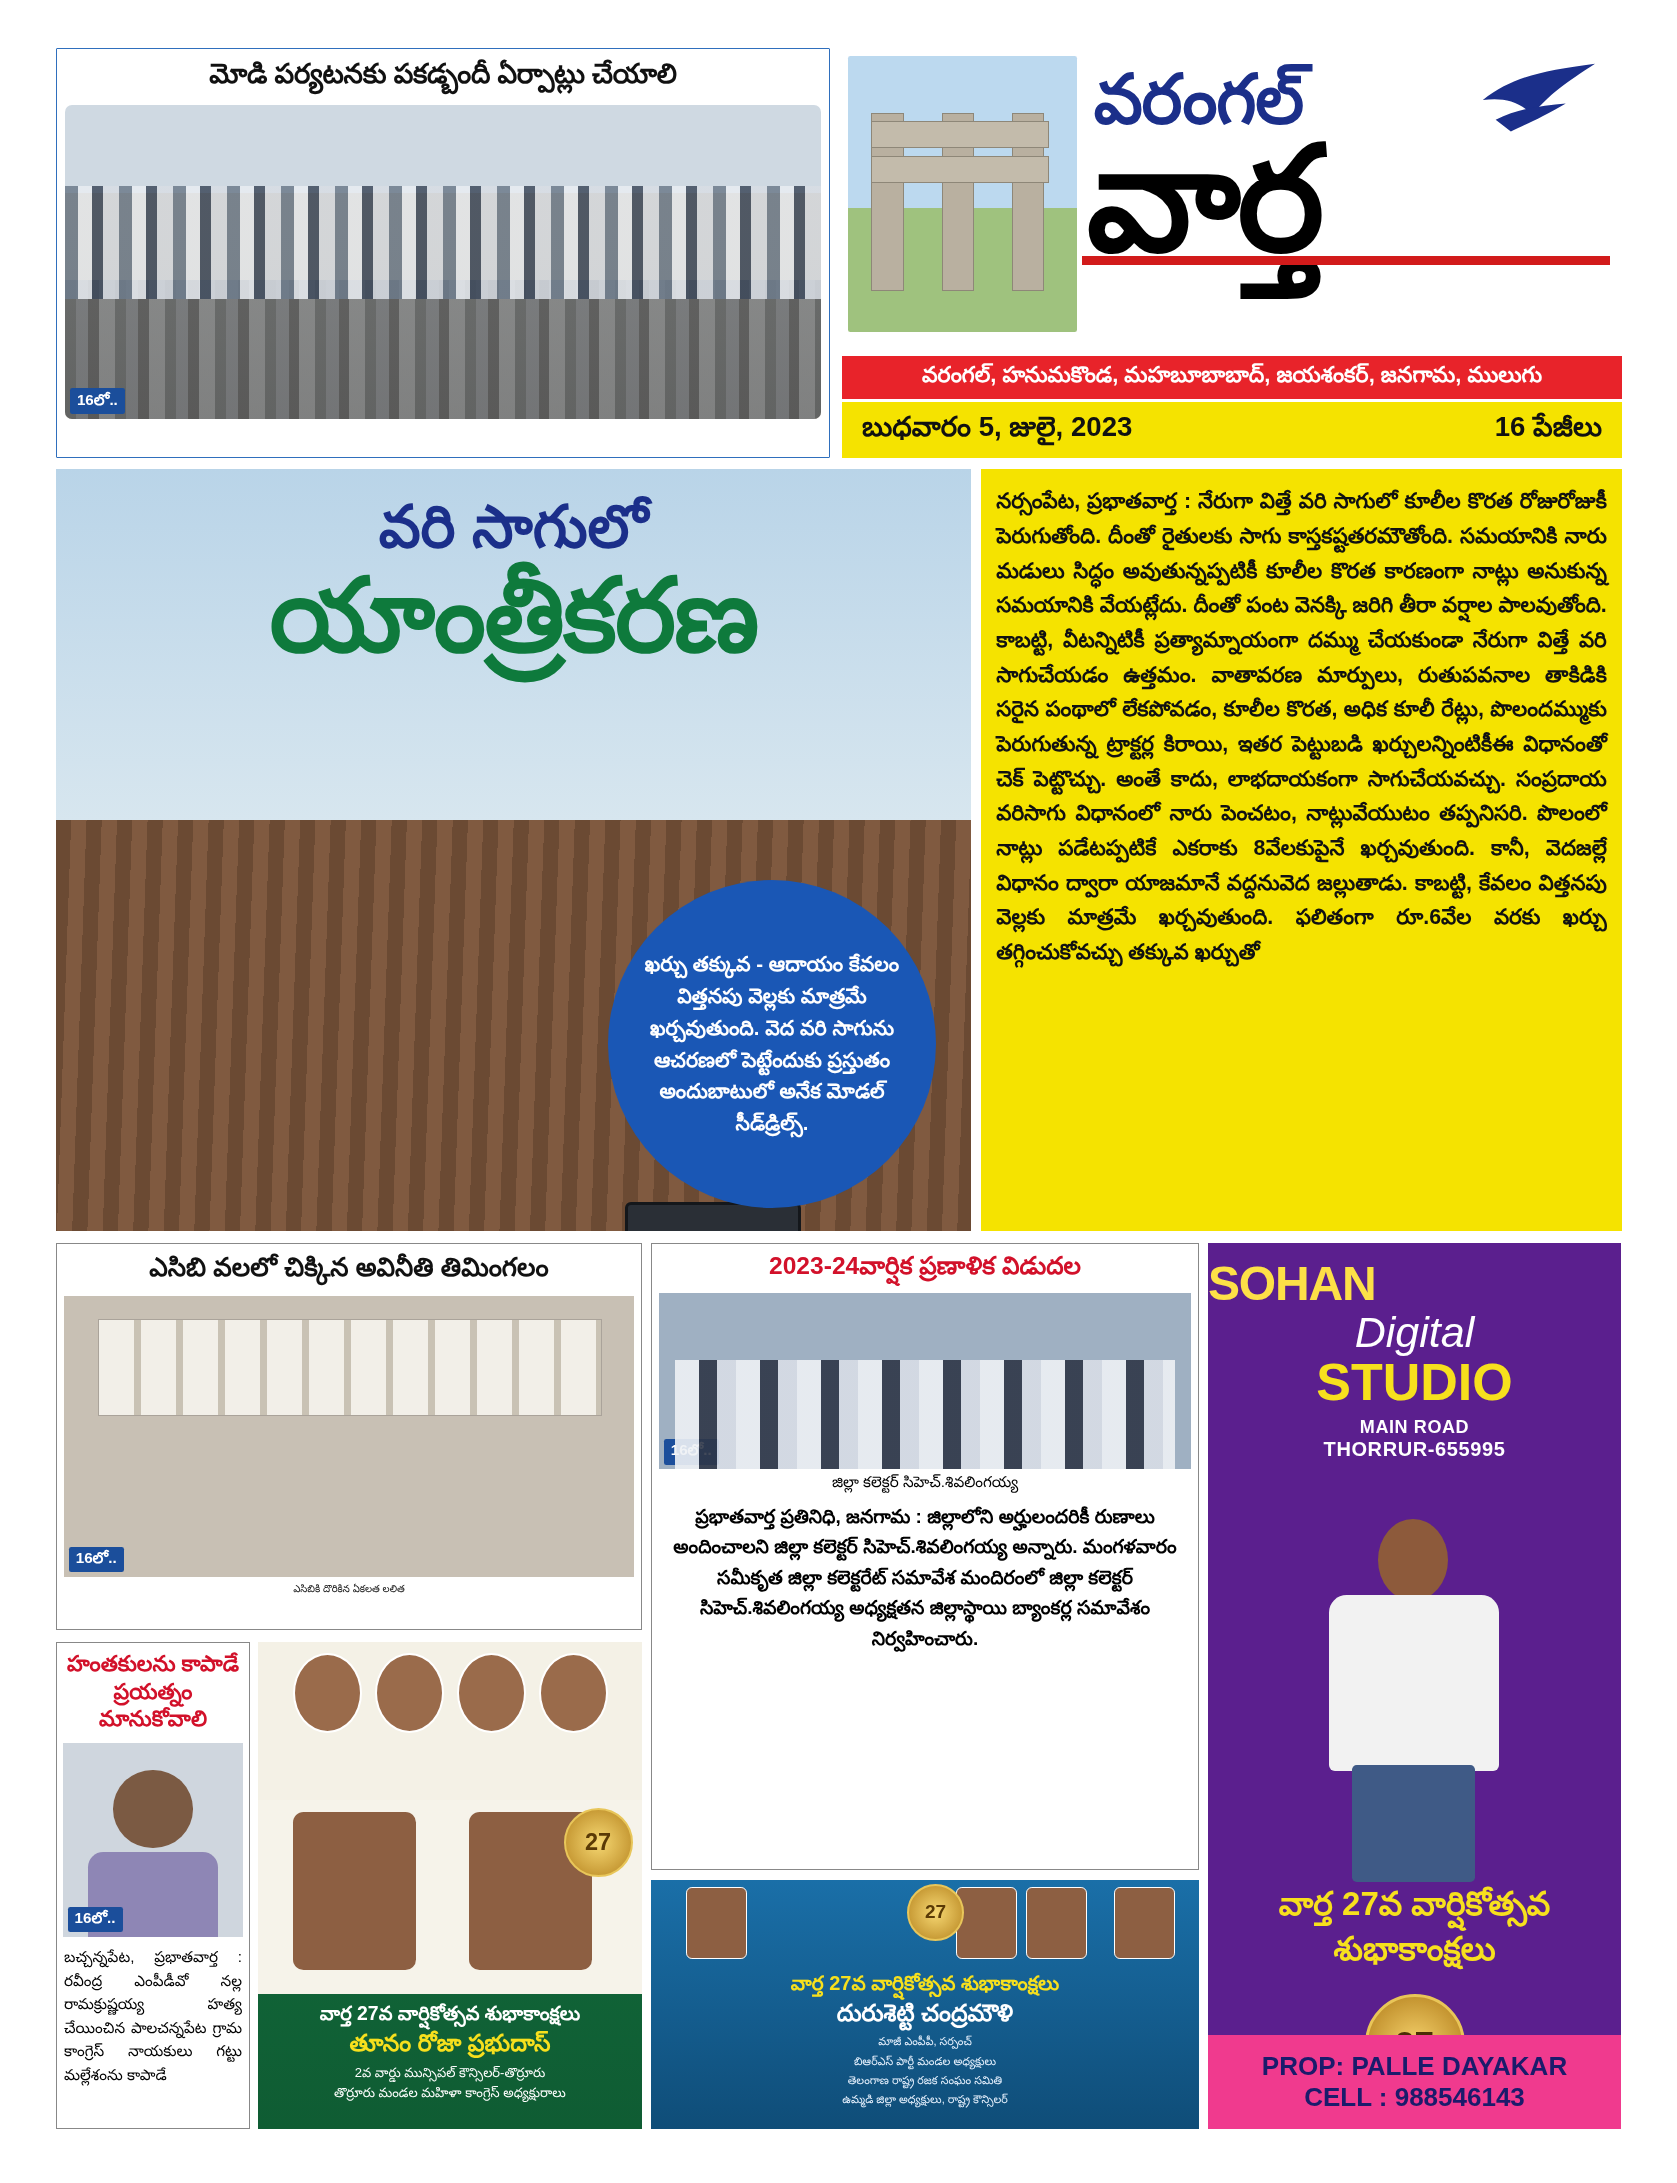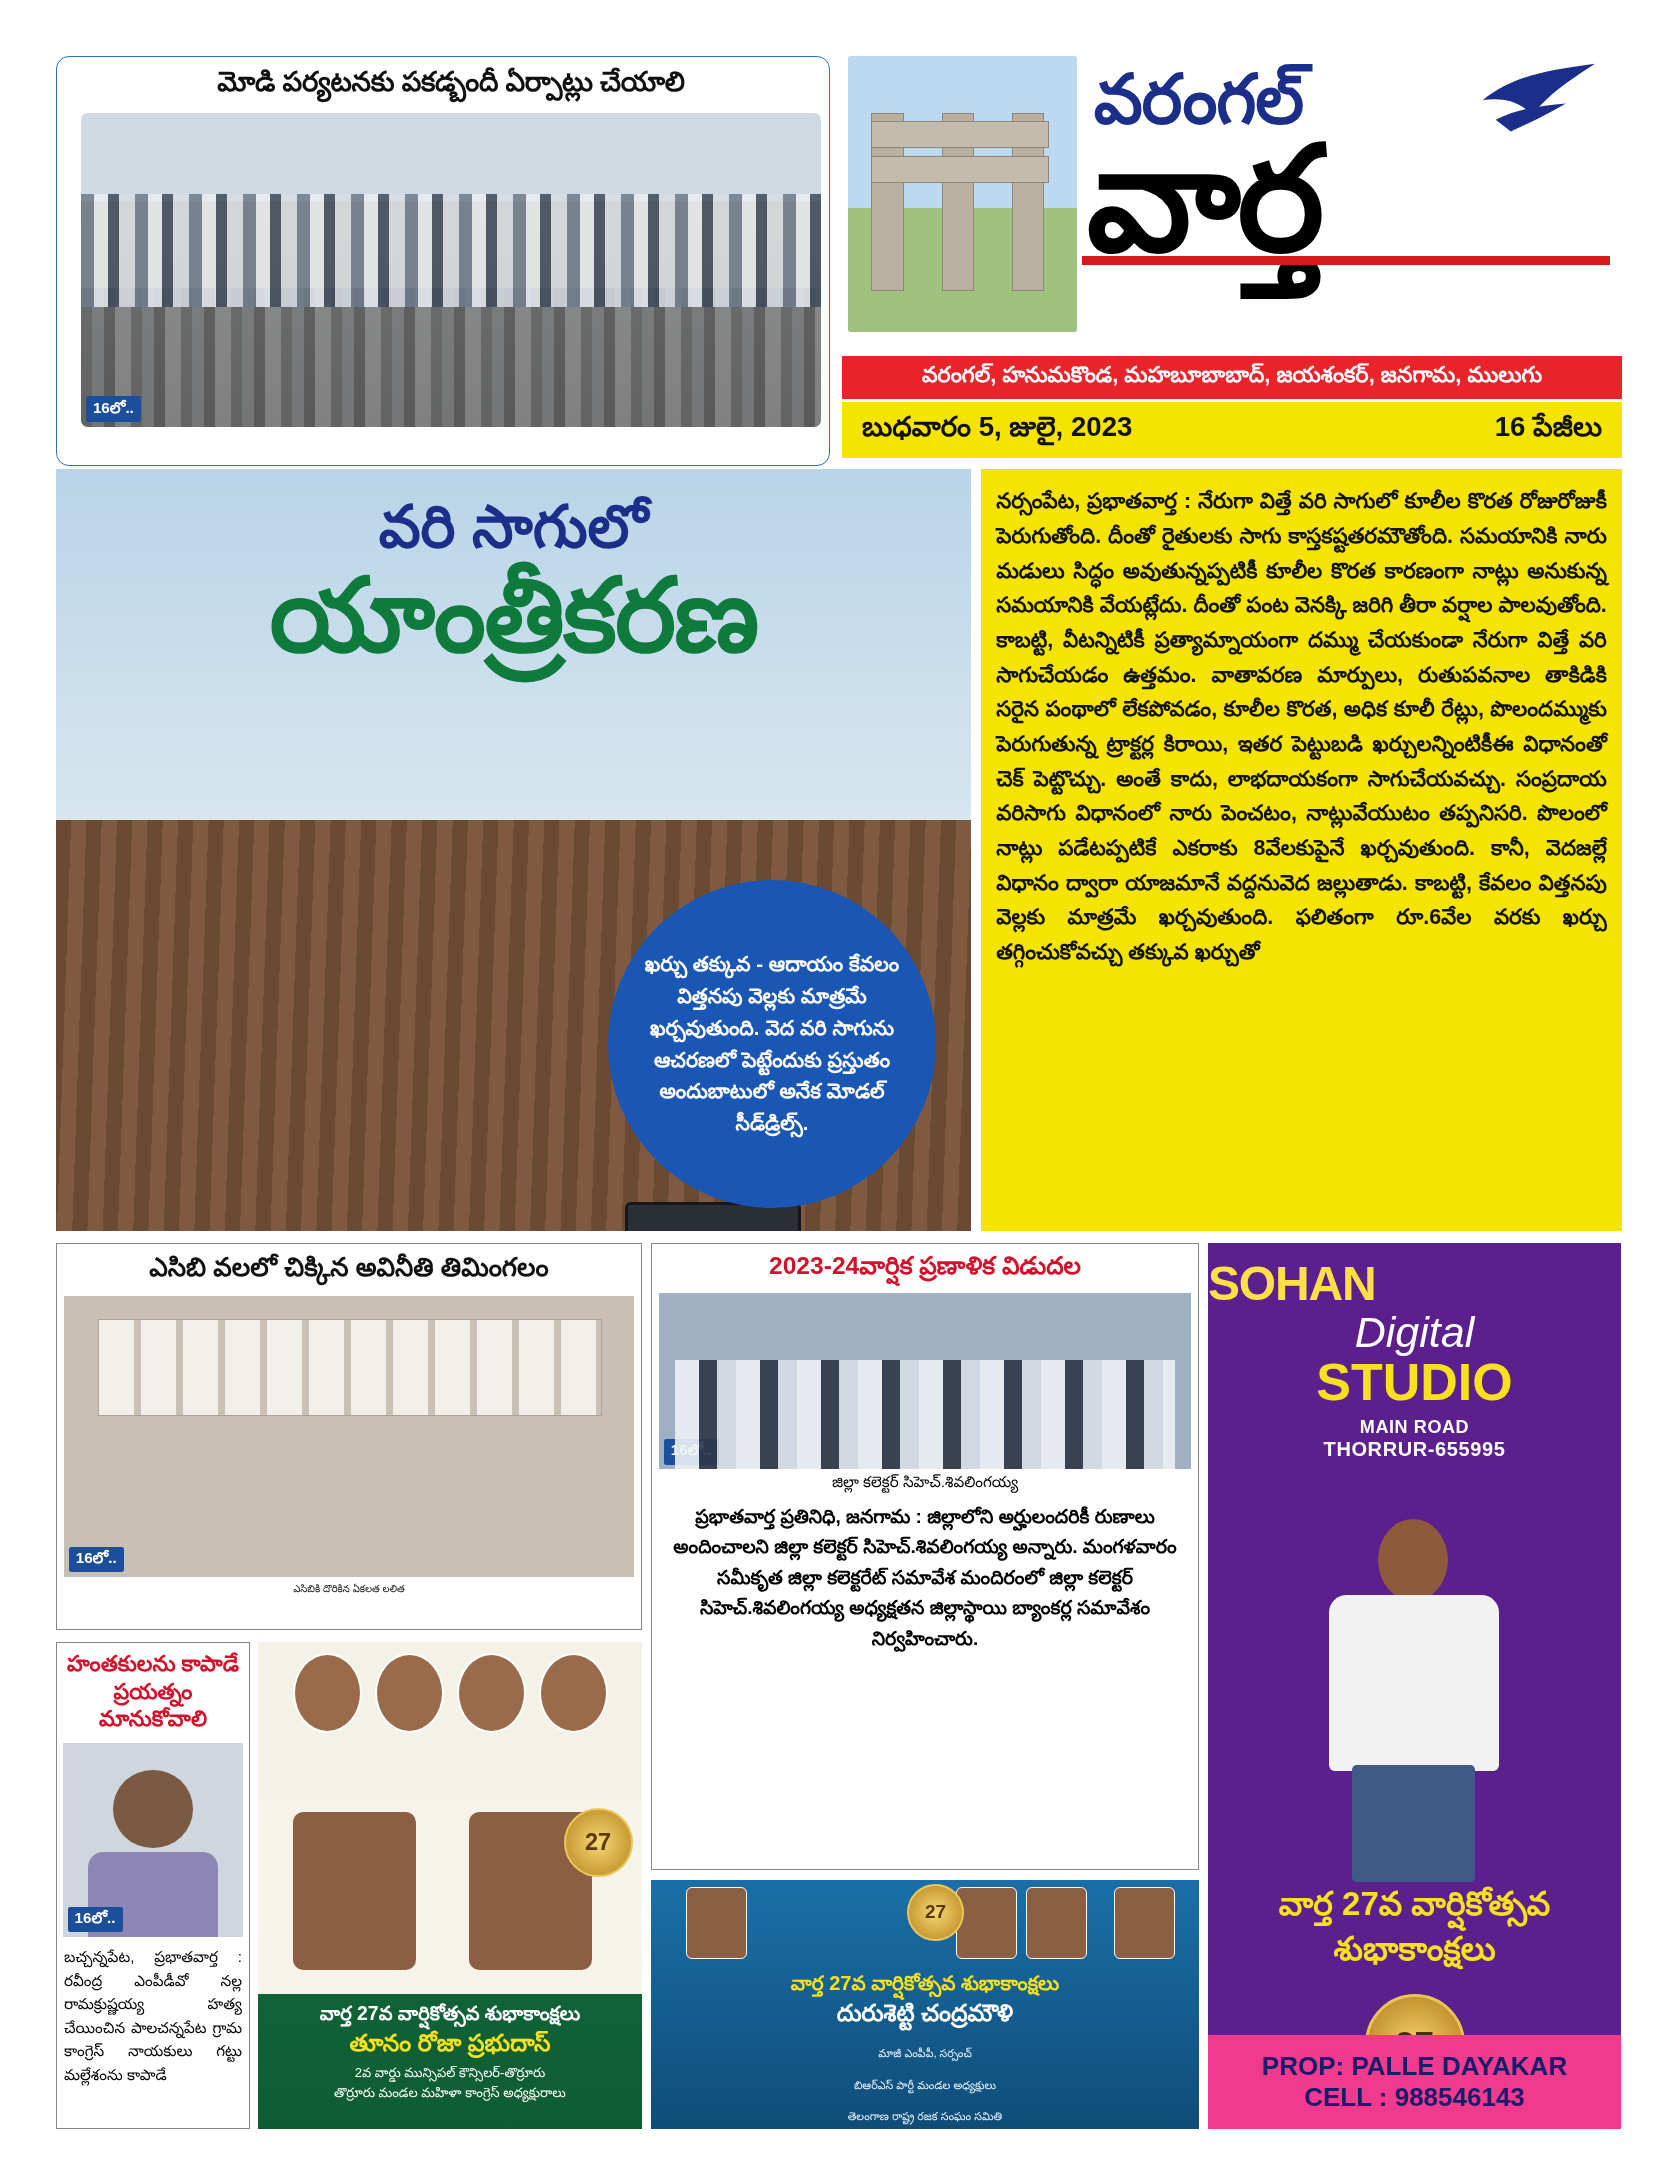--- a/index.html
+++ b/index.html
@@ -9,21 +9,21 @@
     box-sizing:border-box;padding:0;
   }
   
   .blk{position:absolute;box-sizing:border-box;}
   .tel{font-family:"Liberation Sans", sans-serif;}
   .photo{background:#b9c4cc;position:relative;overflow:hidden;}
   .ph-caption{position:absolute;left:4.7px;bottom:4.7px;background:#1b4e9b;color:#fff;
       font-size:15.2px;padding:2.3px 7px;border-radius:2.3px;font-weight:bold;}
 
   
-  #topleft{left:56px;top:56px;width:774px;height:410px;border:1.8px solid #2f6fbd;border-radius:13px;background:#fff;padding-left:16px;}
+  #topleft{left:56px;top:48px;width:774px;height:410px;border:1.8px solid #2f6fbd;border-radius:1px;background:#fff;}
   #topleft .hl{font-size:27.6px;font-weight:bold;color:#111;text-align:center;padding:9.4px 5.9px 5.9px;letter-spacing:-0.3px;}
   #topleft .pic{margin:2.3px 8.2px 8.2px;height:314px;border-radius:7px;}
 
   
   .crowd{background:linear-gradient(#cfd9e2 0%,#cfd9e2 28%,#b9ab93 28%,#b5a88e 46%,#9e9076 100%);}
   .crowd:after{content:"";position:absolute;left:0;right:0;top:26%;height:36%;
      background:repeating-linear-gradient(90deg,#6d7b8b 0 13px,#e9edf2 13px 27px,#3e4a5c 27px 38px,#d8dde4 38px 54px);
      opacity:.85;}
   .crowd:before{content:"";position:absolute;left:0;right:0;top:56%;height:44%;
      background:repeating-linear-gradient(90deg,#3a4656 0 10.6px,#566276 10.6px 23.5px,#2c3545 23.5px 34px,#6b7687 34px 50px);
@@ -122,21 +122,21 @@
   .medal{position:absolute;right:9.4px;top:8.2px;width:65px;height:65px;border-radius:50%;
      background:radial-gradient(#f6d873,#b5821d);border:2.9px solid #e8c65a;display:flex;align-items:center;justify-content:center;
      font-size:23.5px;font-weight:bold;color:#5a3a06;}
 
   
   #brs{left:651px;top:1880px;width:548px;height:249px;background:linear-gradient(#1a6fa8,#0f4d78);overflow:hidden;}
   #brs .faces{position:relative;height:88px;}
   .bface{position:absolute;top:7px;width:59px;height:70px;border-radius:5.9px;background:#8d5f42;border:1.8px solid #fff;}
   #brs .t{text-align:center;color:#f7e01d;font-size:20px;font-weight:bold;line-height:1.3;margin-top:2.3px;}
   #brs .n{text-align:center;color:#fff;font-size:23.5px;font-weight:bold;margin-top:3.5px;}
-  #brs .s{text-align:center;color:#e9f3ff;font-size:11px;line-height:1.35;padding:2.3px 10.6px;margin-top:12px;}
+  #brs .s{text-align:center;color:#e9f3ff;font-size:11px;line-height:1.35;padding:2.3px 10.6px;}
   
   .page{box-shadow:0 0 0 0.6px #bbb;}
 </style>
 </head>
 <body>
 
 <div class="page">
 
   <div class="blk" id="topleft">
     <div class="hl tel">మోడి పర్యటనకు పకడ్బందీ ఏర్పాట్లు చేయాలి</div>

